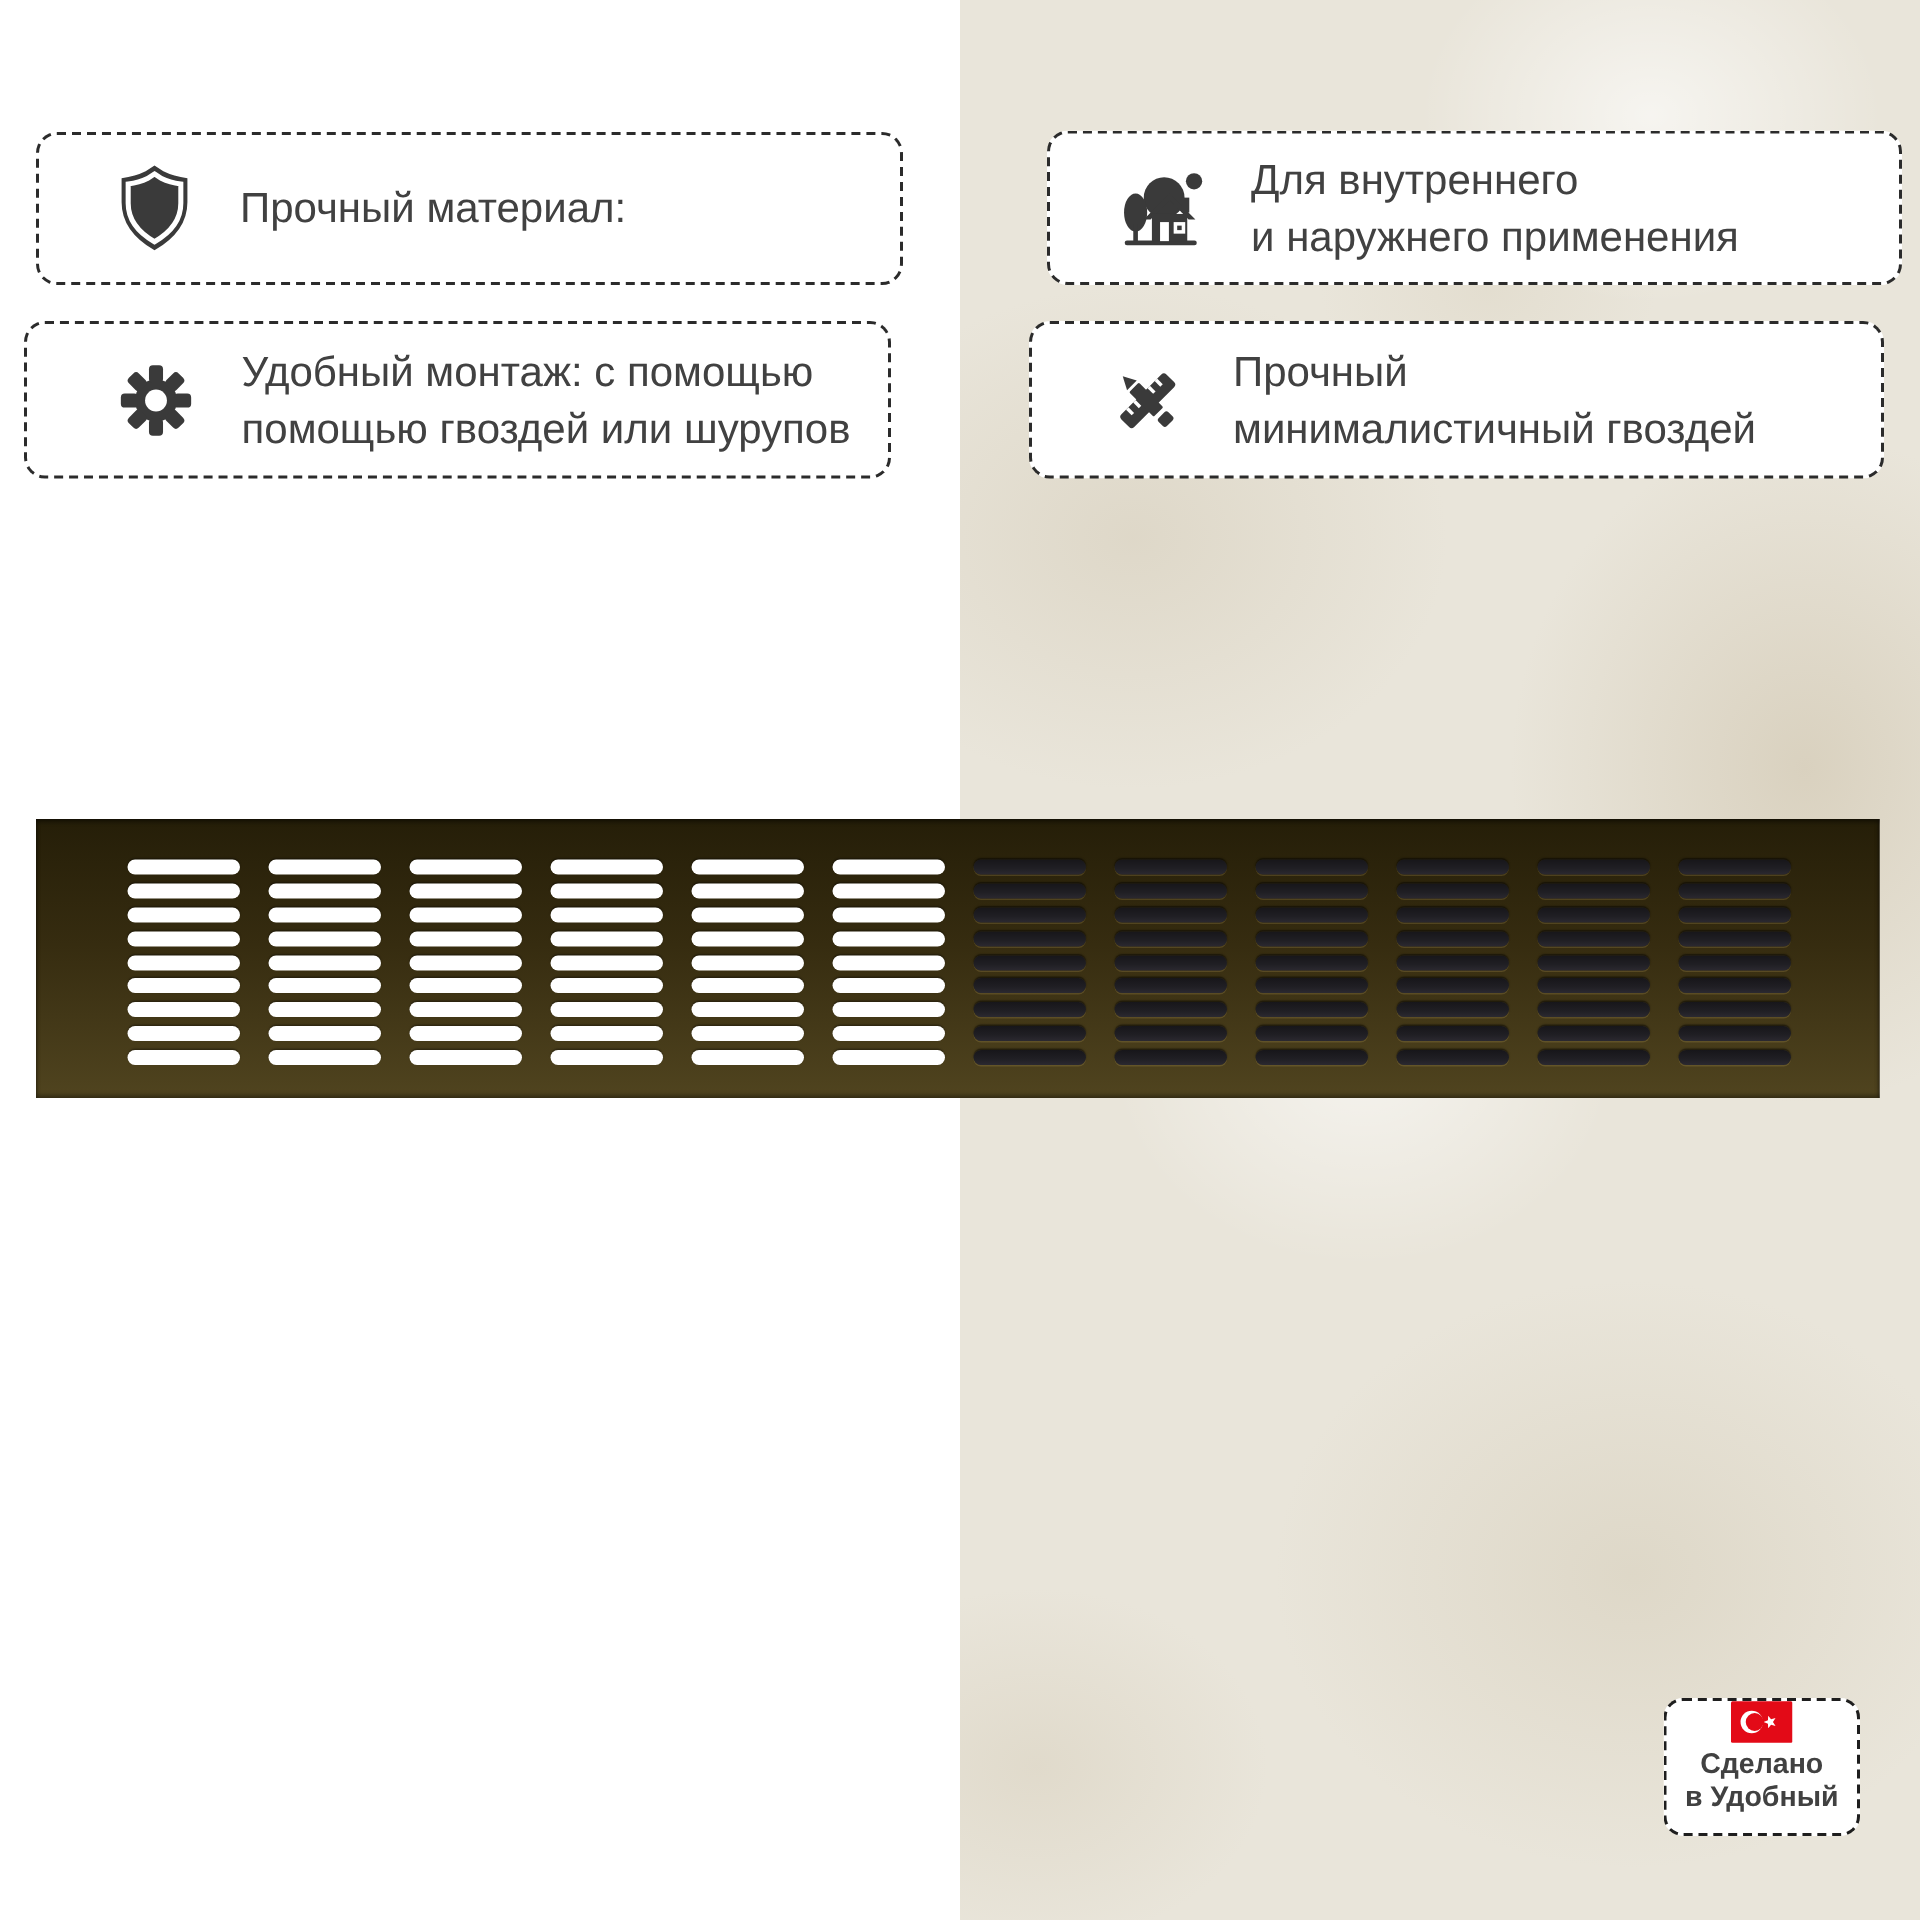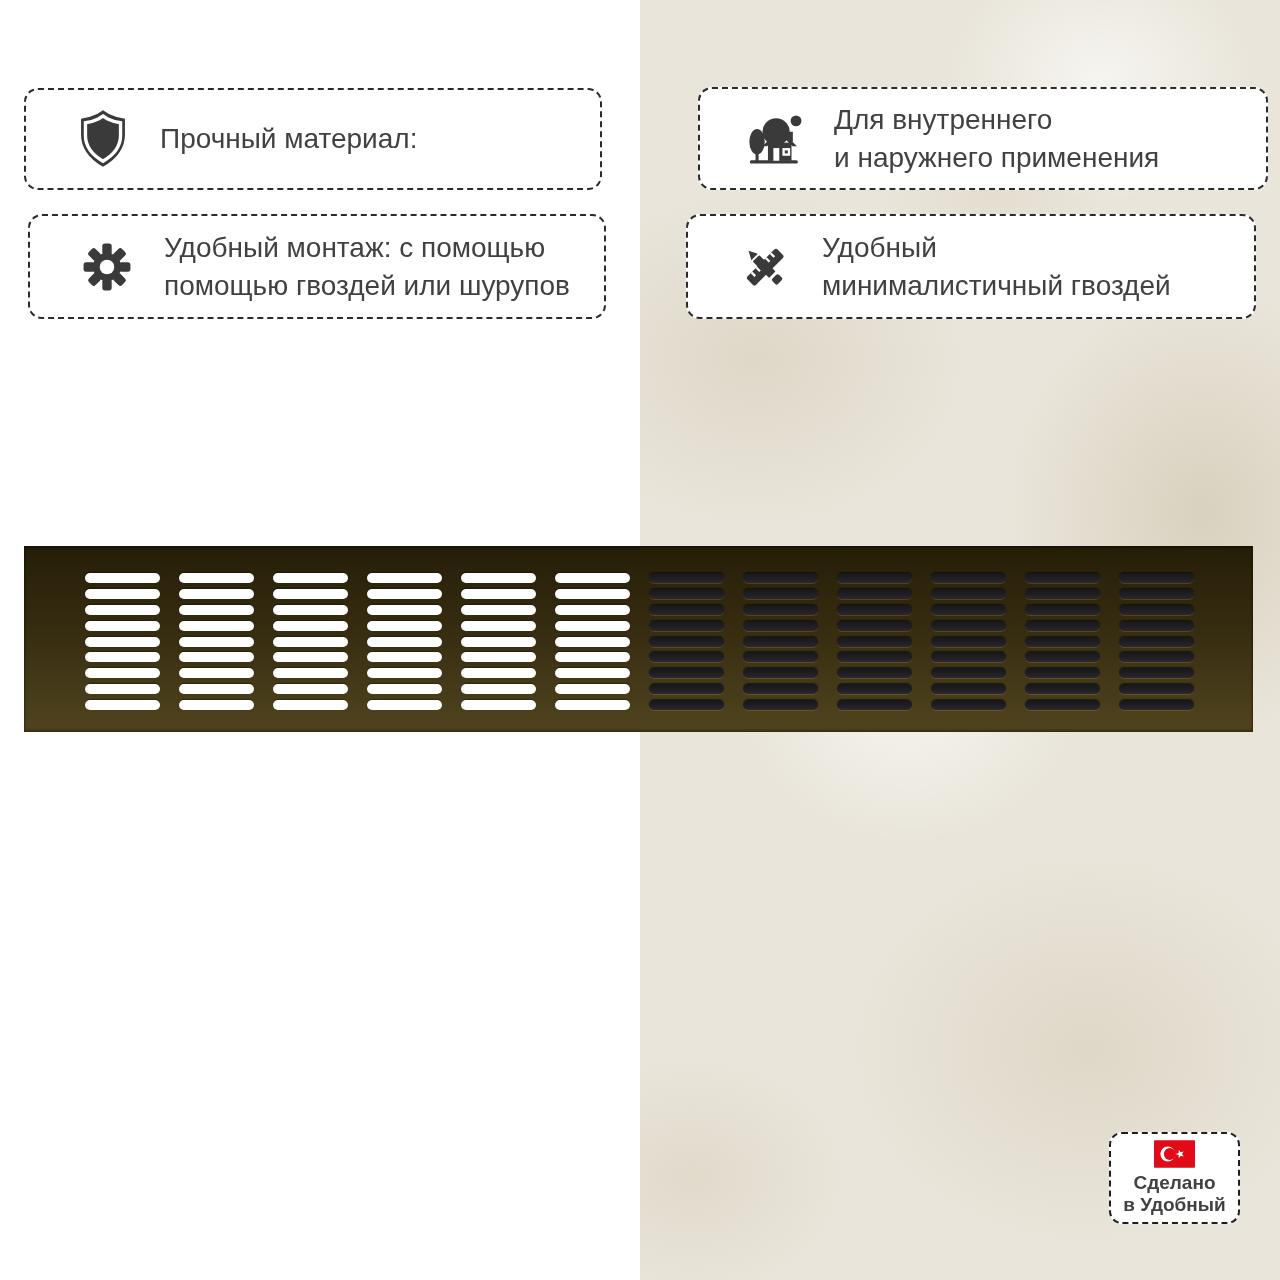--- a/index.html
+++ b/index.html
@@ -24,21 +24,21 @@
   }
   
   .feature-box{
     position:absolute;background:var(--box-bg,#ffffff);
     border:2px dashed var(--box-border,#2b2b2b);border-radius:14px;
     display:flex;align-items:center;box-sizing:border-box;
     padding:0 16px 0 46px;gap:26px;
   }
   .f1{left:24px;  top:88px;  width:578px; height:102px;}
   .f2{left:698px; top:87px;  width:570px; height:103px;}
-  .f3{left:28px;  top:214px; width:578px; height:105px;}
+  .f3{left:16px;  top:214px; width:578px; height:105px;justify-content:center;}
   .f4{left:686px; top:214px; width:570px; height:105px;}
   .feature-icon{flex:0 0 62px;display:flex;align-items:center;justify-content:center;}
   .feature-text{
     color:var(--text,#414141);font-size:28px;line-height:38px;
     white-space:nowrap;
   }
   .feature-text span{display:block;}
   
   .grille{
     position:absolute;left:24px;top:546px;width:1229px;height:186px;
@@ -54,21 +54,21 @@
   }
   .slot.dark{
     background:linear-gradient(180deg,#17161a 0%,var(--slot-dark,#201f24) 60%,#2b2930 100%);
     box-shadow:0 -1px 1px rgba(0,0,0,0.55), 0 1px 0 rgba(197,170,96,0.22);
   }
   
   .badge{
     position:absolute;left:1109px;top:1132px;width:131px;height:92px;
     background:#ffffff;border:2px dashed #1e1e1e;border-radius:13px;
     box-sizing:border-box;display:flex;flex-direction:column;
-    align-items:center;justify-content:center;gap:4px;
+    align-items:center;gap:4px;
   }
   .badge-flag{width:41px;height:28px;display:block;}
   .badge-text{
     color:var(--text,#414141);font-size:19px;line-height:22px;
     font-weight:bold;text-align:center;
   }
   .badge-text span{display:block;}
 </style>
 </head>
 <body>
@@ -154,21 +154,21 @@
         </g>
 
         <g transform="rotate(45 28 28)" fill="#3a3a3a">
           <polygon points="4,28.2 13,23.5 13,33"></polygon>
           <rect x="15" y="23.5" width="24" height="9.5" rx="1"></rect>
           <rect x="42" y="23.5" width="8" height="9.5" rx="2"></rect>
         </g>
       </svg>
     </span>
     <div class="feature-text">
-      <span>Удобный</span>
+      <span>Прочный</span>
       <span>минималистичный гвоздей</span>
     </div>
   </div>
 
   <div class="grille">
       <div class="slot-col">
         <div class="slot light"></div>
         <div class="slot light"></div>
         <div class="slot light"></div>
         <div class="slot light"></div>

